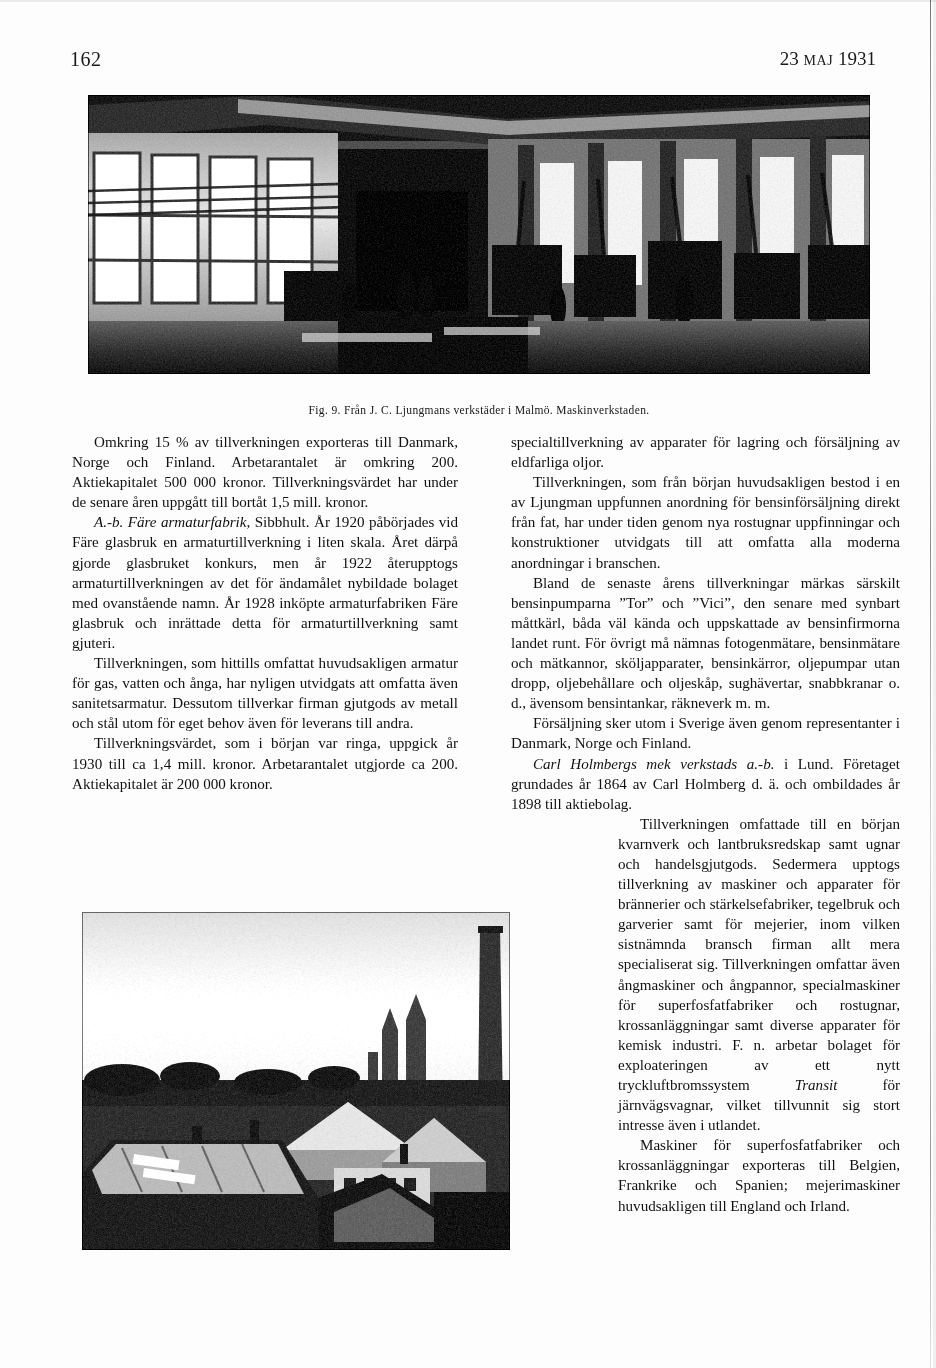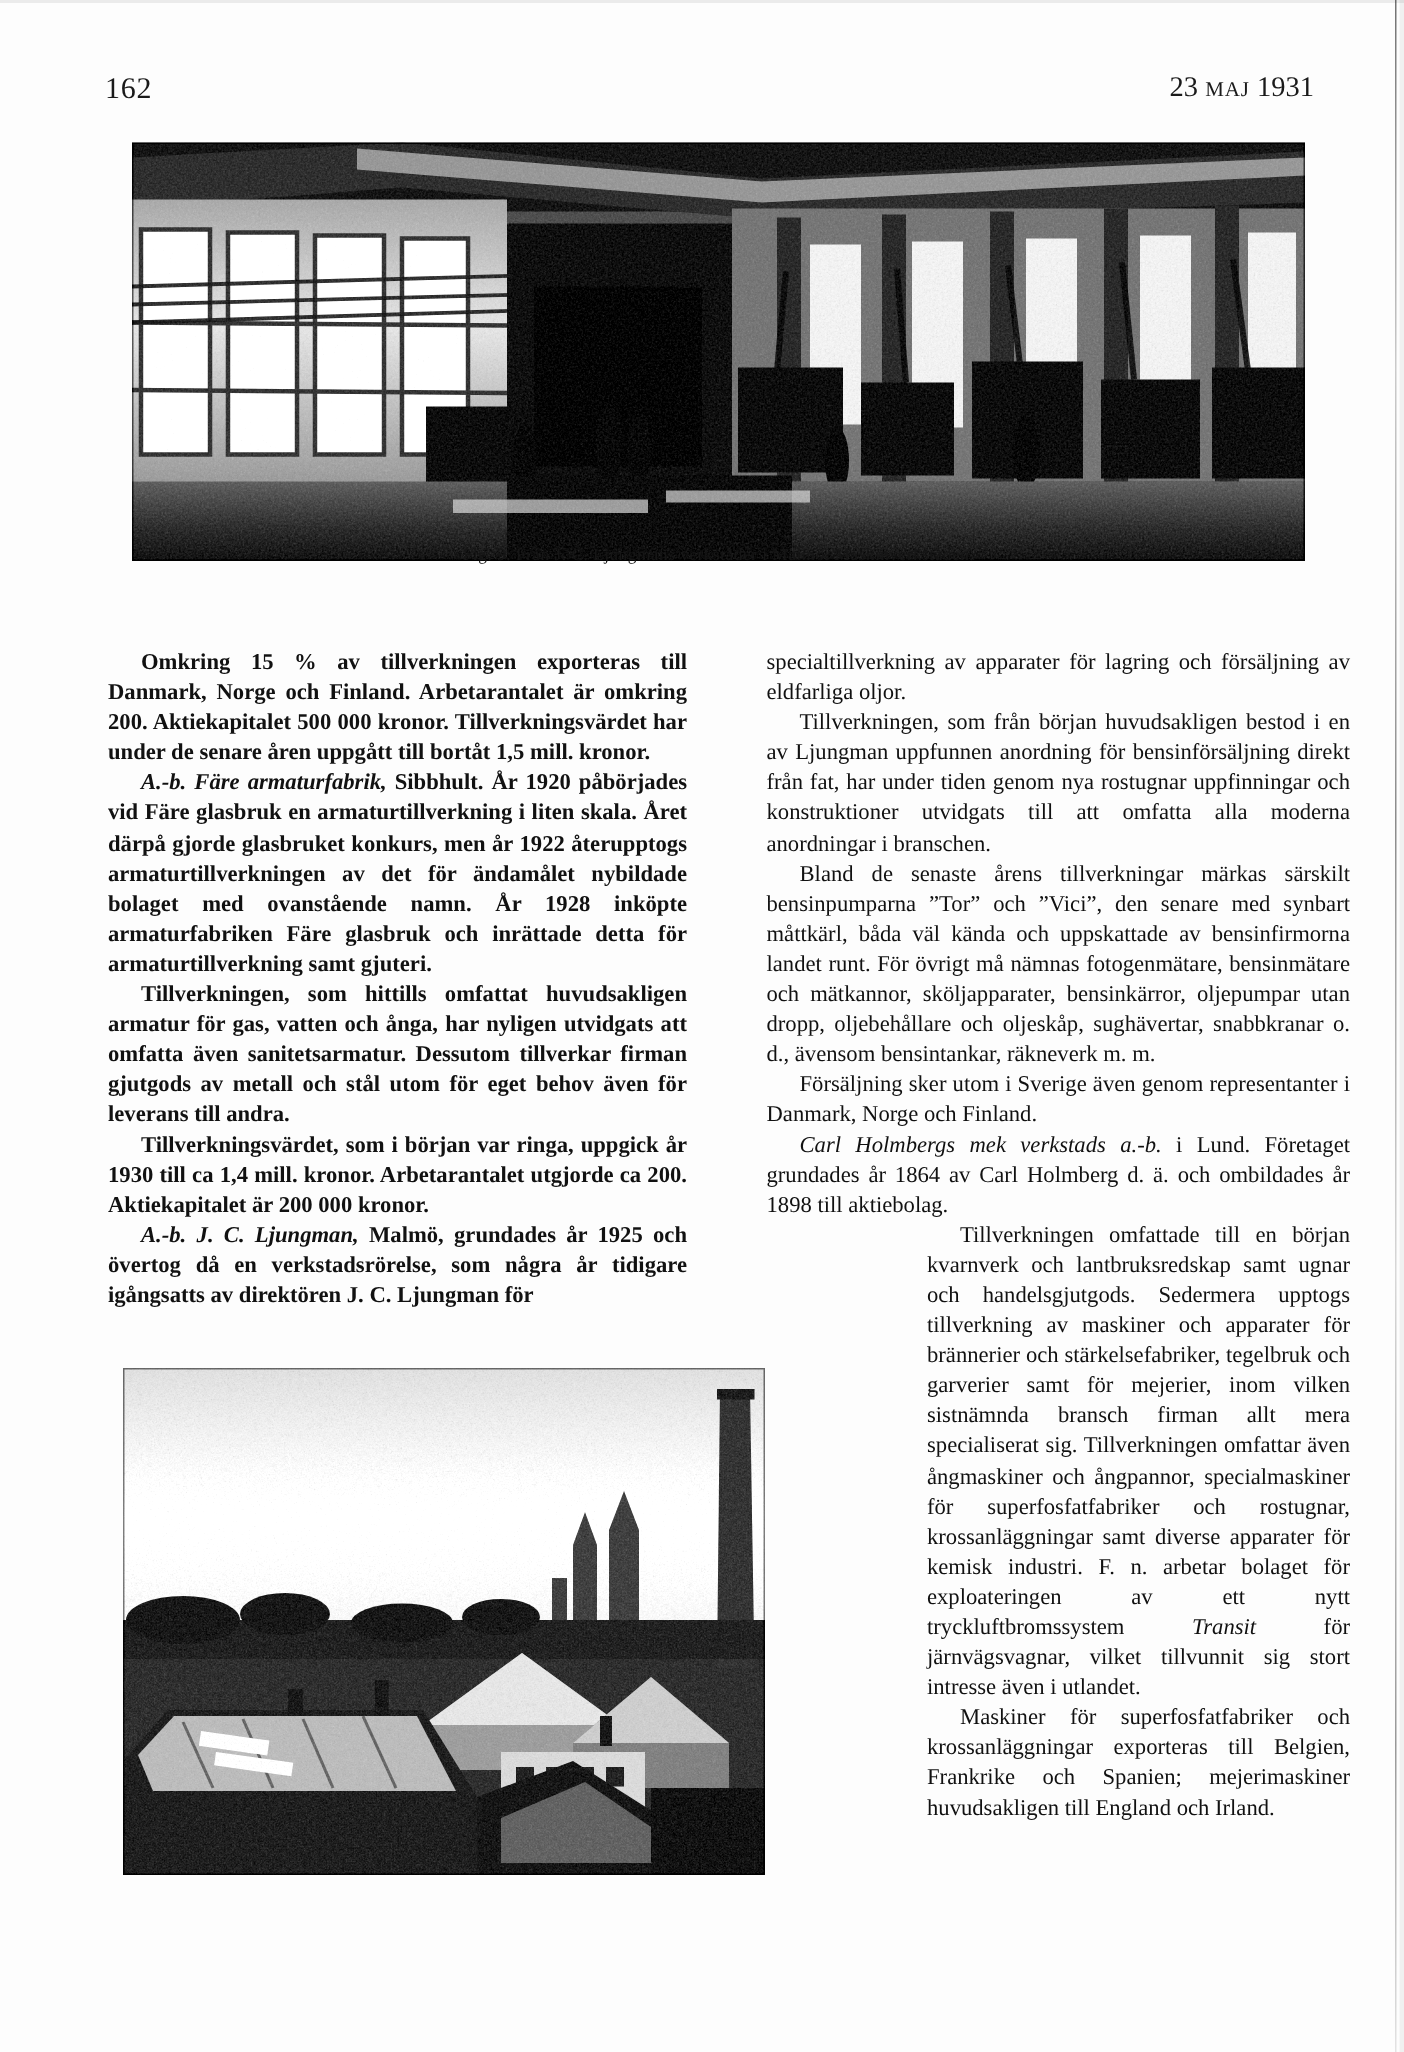--- a/index.html
+++ b/index.html
@@ -114,21 +114,21 @@
   .fig-caption {
     position: absolute;
     font-size: 11.5px;
     letter-spacing: 0.35px;
     text-align: center;
     color: #161616;
     font-family: "Liberation Serif", "DejaVu Serif", serif;
   }
   .fig-caption-top {
     left: 88px;
-    top: 364px;
+    top: 404px;
     width: 782px;
     text-align: center;
   }
   .fig-caption-bottom {
     left: 82px;
     top: 1265px;
     width: 428px;
   }
 
   
@@ -138,21 +138,20 @@
     line-height: 20.1px;
     text-align: justify;
     text-justify: inter-word;
     hyphens: manual;
     color: #111;
   }
   .col-left {
     left: 72px;
     top: 432px;
     width: 386px;
-    font-weight: bold;
   }
   .col-right {
     left: 511px;
     top: 432px;
     width: 389px;
   }
   .col p {
     margin: 0;
     text-indent: 22px;
   }
@@ -400,21 +399,20 @@
       <rect x="0" y="0" width="428" height="338" fill="none" stroke="#000" stroke-width="2" opacity="0.45"></rect>
     </svg>
   </div>
 
 
   <div class="col col-left">
     <p>Omkring 15 % av tillverkningen exporteras till Danmark, Norge och Finland. Arbetarantalet är omkring 200. Aktiekapitalet 500 000 kronor. Tillverkningsvärdet har under de senare åren uppgått till bortåt 1,5 mill. kronor.</p>
     <p><em class="it">A.-b. Färe armaturfabrik,</em><span> Sibbhult. År 1920 påbörjades vid Färe glasbruk en armaturtillverkning i liten skala. Året därpå gjorde glasbruket konkurs, men år 1922 återupptogs armaturtillverkningen av det för ändamålet nybildade bolaget med ovanstående namn. År 1928 inköpte armaturfabriken Färe glasbruk och inrättade detta för armaturtillverkning samt gjuteri.</span></p>
     <p>Tillverkningen, som hittills omfattat huvudsakligen armatur för gas, vatten och ånga, har nyligen utvidgats att omfatta även sanitetsarmatur. Dessutom tillverkar firman gjutgods av metall och stål utom för eget behov även för leverans till andra.</p>
     <p>Tillverkningsvärdet, som i början var ringa, uppgick år 1930 till ca 1,4 mill. kronor. Arbetarantalet utgjorde ca 200. Aktiekapitalet är 200 000 kronor.</p>
-    <p><em class="it">A.-b. J. C. Ljungman,</em><span> Malmö, grundades år 1925 och övertog då en verkstadsrörelse, som några år tidigare igångsatts av direktören J. C. Ljungman för</span></p>
   </div>
 
   <div class="col col-right">
     <p class="noindent">specialtillverkning av apparater för lagring och försäljning av eldfarliga oljor.</p>
     <p>Tillverkningen, som från början huvudsakligen bestod i en av Ljungman uppfunnen anordning för bensinförsäljning direkt från fat, har under tiden genom nya rostugnar uppfinningar och konstruktioner utvidgats till att omfatta alla moderna anordningar i branschen.</p>
     <p>Bland de senaste årens tillverkningar märkas särskilt bensinpumparna ”Tor” och ”Vici”, den senare med synbart måttkärl, båda väl kända och uppskattade av bensinfirmorna landet runt. För övrigt må nämnas fotogenmätare, bensinmätare och mätkannor, sköljapparater, bensinkärror, oljepumpar utan dropp, oljebehållare och oljeskåp, sughävertar, snabbkranar o. d., ävensom bensintankar, räkneverk m. m.</p>
     <p>Försäljning sker utom i Sverige även genom representanter i Danmark, Norge och Finland.</p>
     <p><em class="it">Carl Holmbergs mek verkstads a.-b.</em><span> i Lund. Företaget grundades år 1864 av Carl Holmberg d. ä. och ombildades år 1898 till aktiebolag.</span></p>
     <p><span class="wrap-spacer"></span><span>Tillverkningen omfattade till en början kvarnverk och lantbruksredskap samt ugnar och handelsgjutgods. Sedermera upptogs tillverkning av maskiner och apparater för brännerier och stärkelsefabriker, tegelbruk och garverier samt för mejerier, inom vilken sistnämnda bransch firman allt mera specialiserat sig. Tillverkningen omfattar även ångmaskiner och ångpannor, specialmaskiner för superfosfatfabriker och rostugnar, krossanläggningar samt diverse apparater för kemisk industri. F. n. arbetar bolaget för exploateringen av ett nytt tryckluftbromssystem </span><em class="it">Transit</em><span> för järnvägsvagnar, vilket tillvunnit sig stort intresse även i utlandet.</span></p>
     <p>Maskiner för superfosfatfabriker och krossanläggningar exporteras till Belgien, Frankrike och Spanien; mejerimaskiner huvudsakligen till England och Irland.</p>

